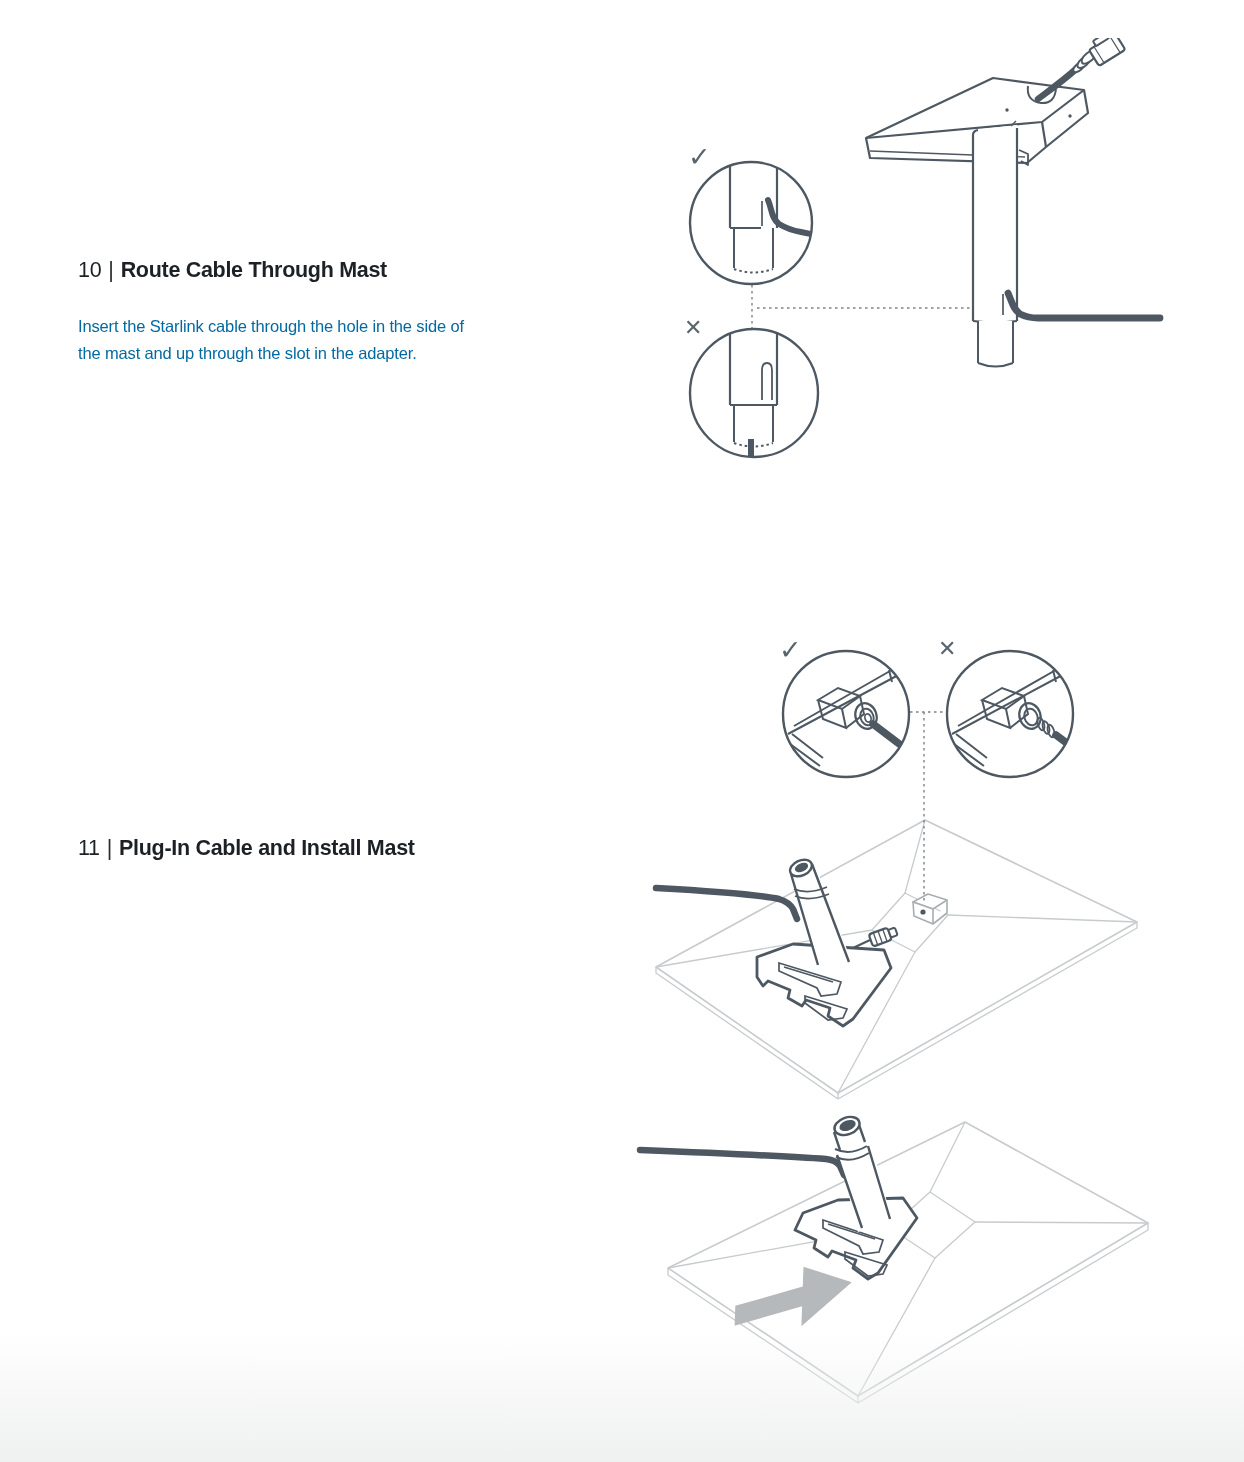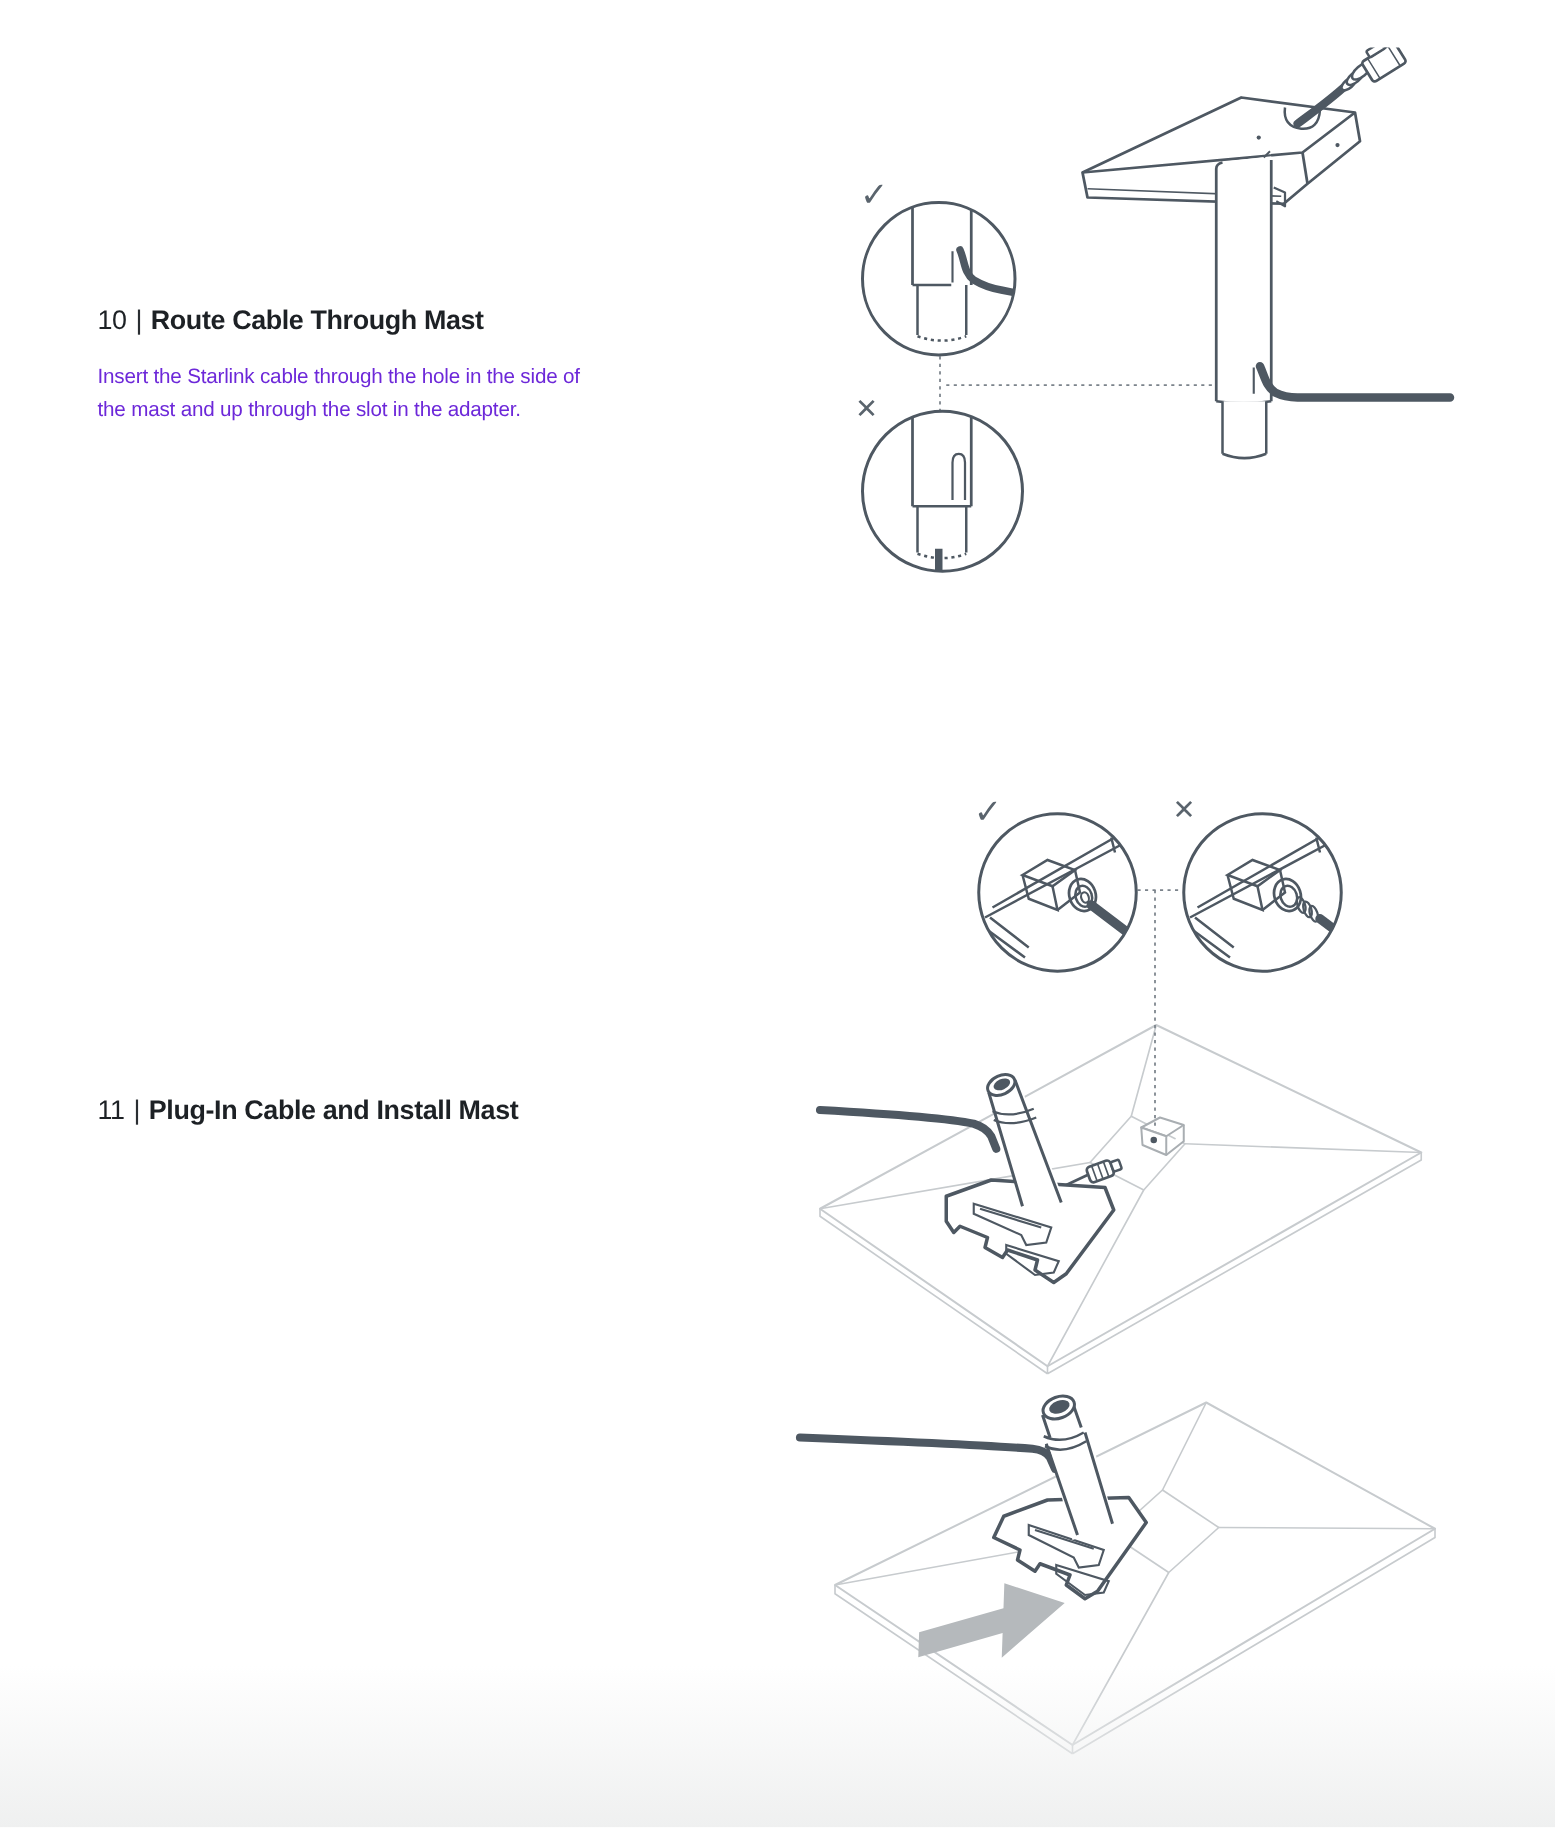--- a/index.html
+++ b/index.html
@@ -16,30 +16,30 @@
     margin:0;
     font-size:21.5px;
     line-height:1.15;
     color:#1d2125;
     letter-spacing:-0.3px;
     font-weight:700;
   }
   .step-num{font-weight:500;}
   .step-div{font-weight:400;margin:0 7px;color:#2a2e32;}
   .step-body{
-    margin:19px 0 0 0;
+    margin:30px 0 0 0;
     width:460px;
     font-size:16.5px;
     line-height:1.64;
     letter-spacing:-0.15px;
-    color:#6d28d9;
+    color:#0369a1;
     white-space:pre-line;
   }
-  #step-10{top:244px;}
-  #step-11{top:876px;}
+  #step-10{top:258px;}
+  #step-11{top:836px;}
   .fig{position:absolute;margin:0;padding:0;}
   #fig-a{left:670px;top:38px;width:500px;height:432px;}
   #fig-b{left:640px;top:636px;width:512px;height:470px;}
   #fig-c{left:636px;top:1100px;width:520px;height:340px;}
   .mark{
     position:absolute;
     font-family:"DejaVu Sans",sans-serif;
     color:#5a646d;
     line-height:1;
   }

